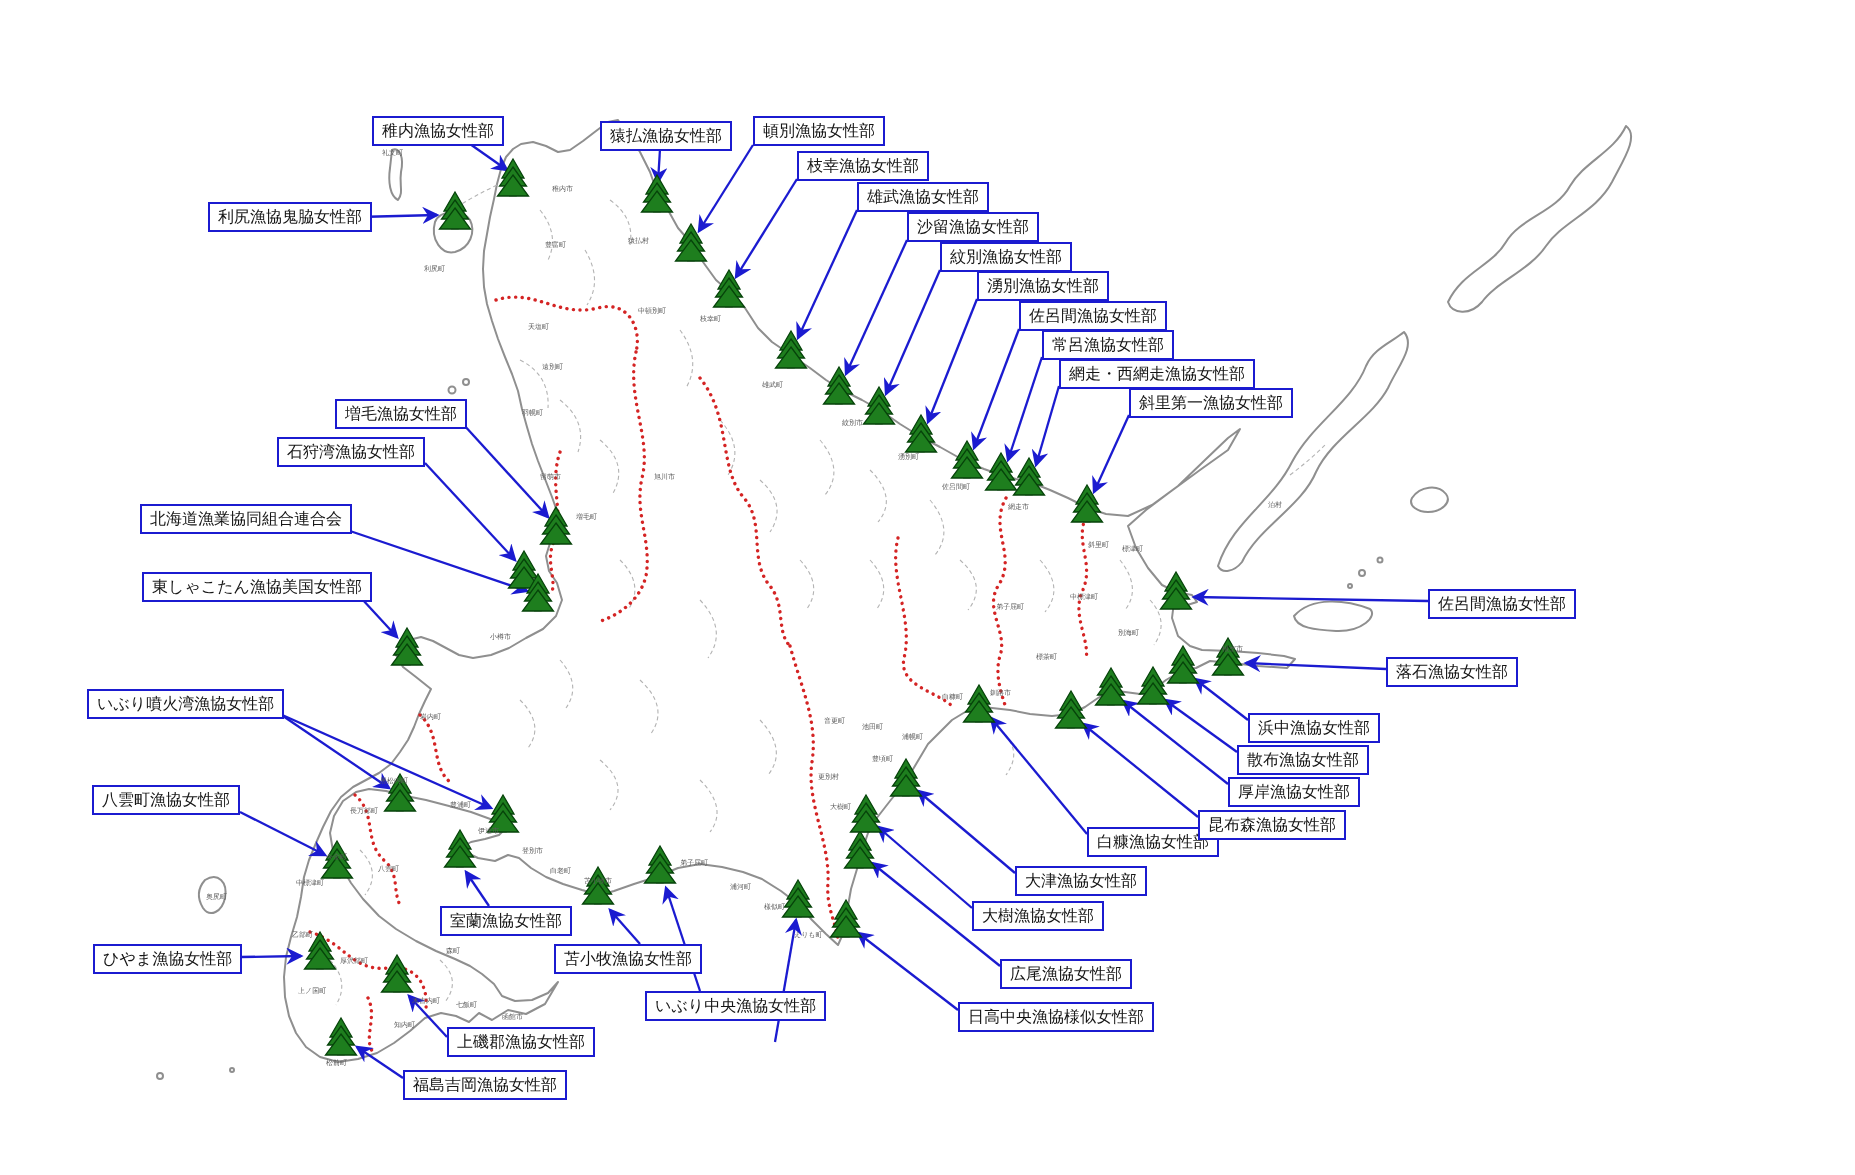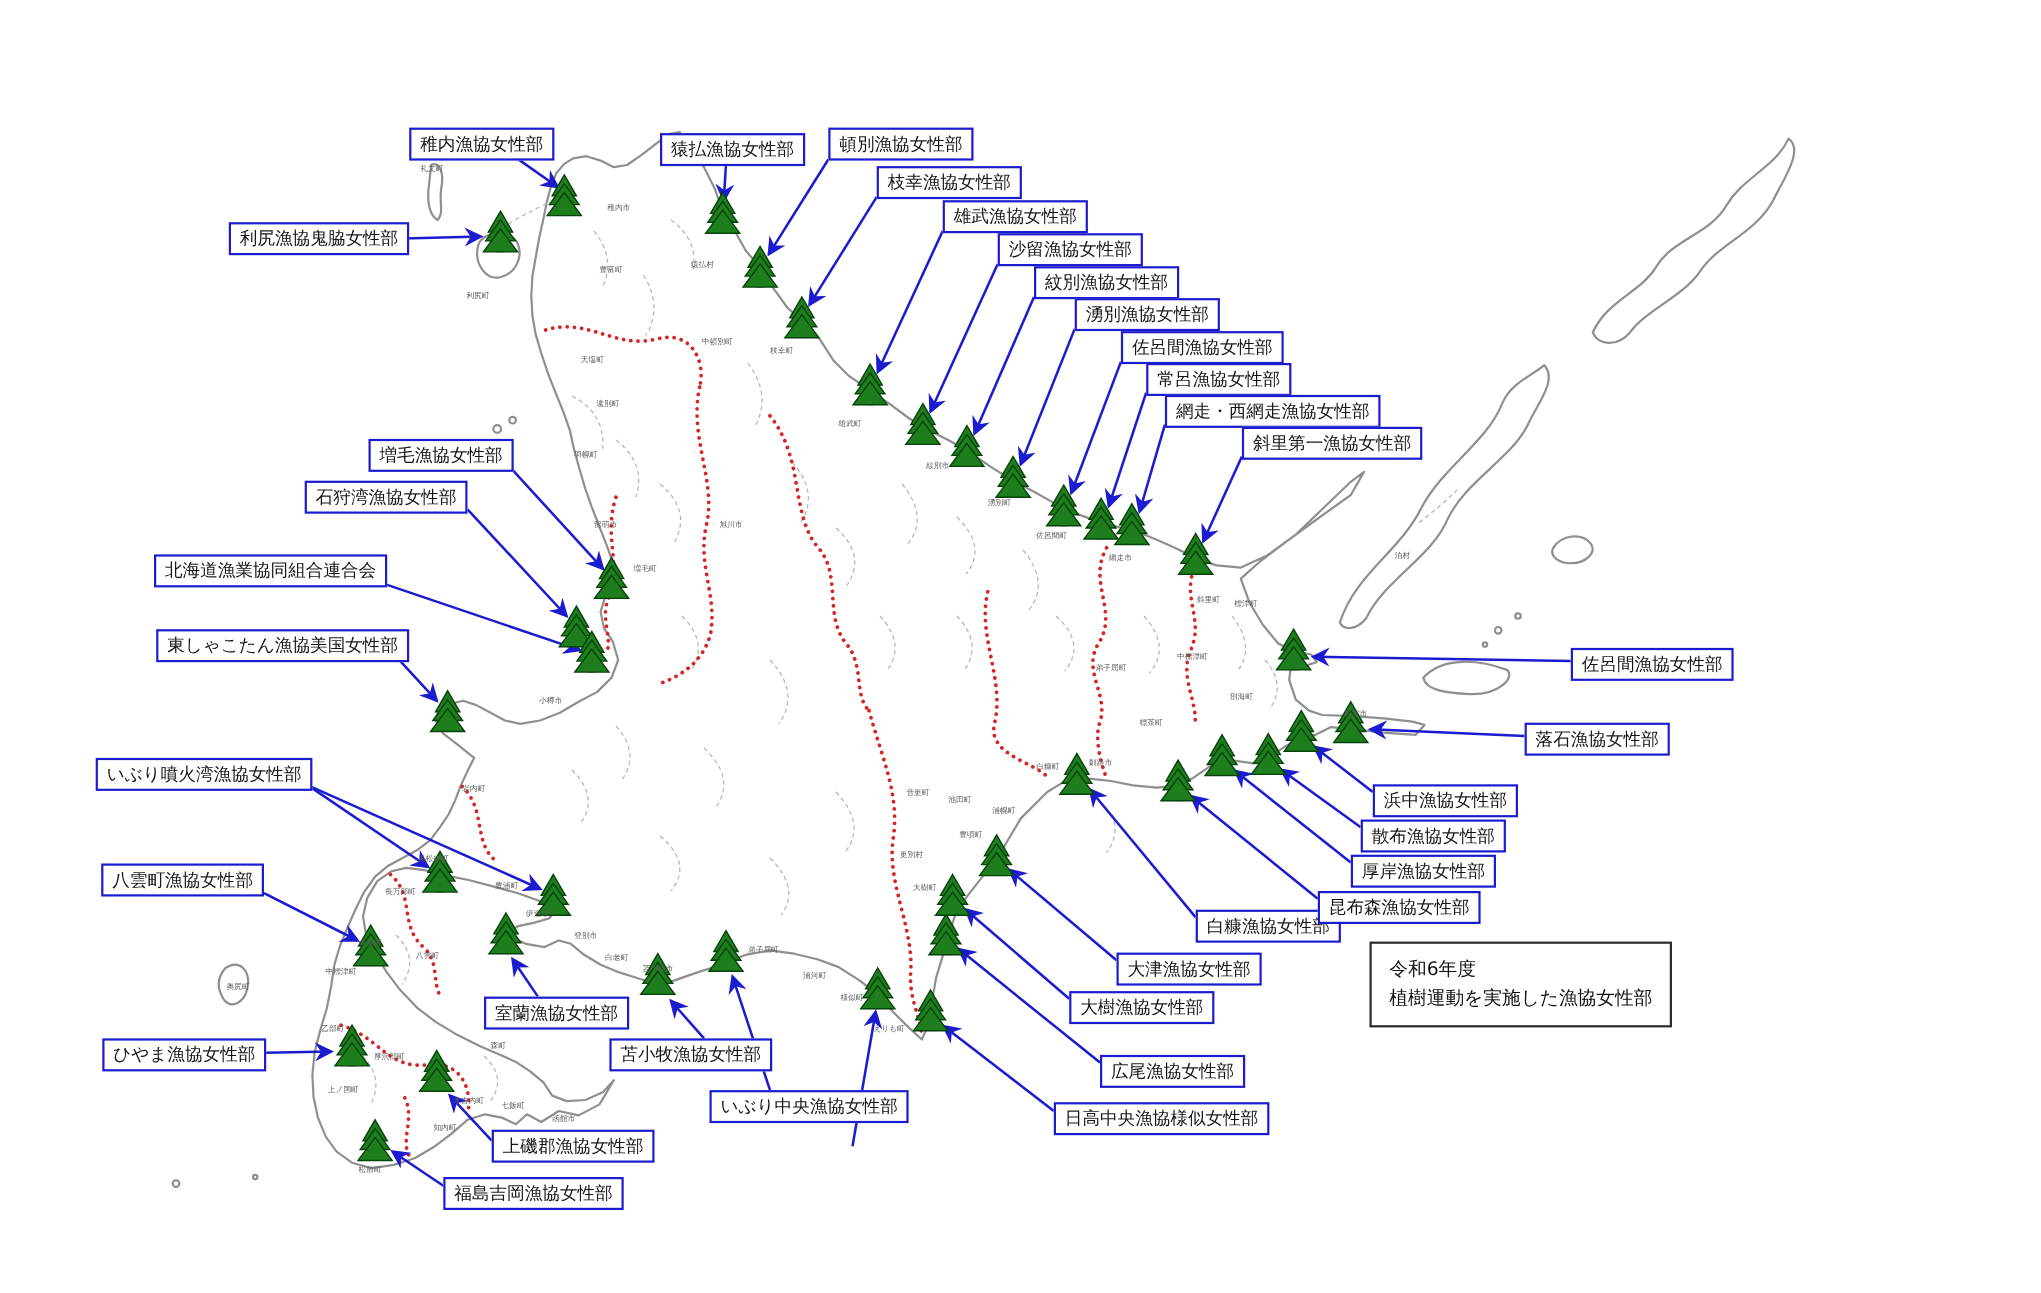--- a/index.html
+++ b/index.html
@@ -300,18 +300,14 @@
 <span class="town" style="left:394px;top:1020px">知内町</span>
 <span class="town" style="left:326px;top:1058px">松前町</span>
 <span class="town" style="left:298px;top:986px">上ノ国町</span>
 <span class="town" style="left:340px;top:956px">厚沢部町</span>
 <span class="town" style="left:292px;top:930px">乙部町</span>
 <span class="town" style="left:420px;top:712px">岩内町</span>
 <span class="town" style="left:490px;top:632px">小樽市</span>
 <span class="town" style="left:654px;top:472px">旭川市</span>
 <span class="town" style="left:1268px;top:500px">泊村</span>
 
-<div id="legend">
-  <div>令和6年度</div>
-  <div>植樹運動を実施した漁協女性部</div>
+
 </div>
 
-</div>
-
 </body></html>

